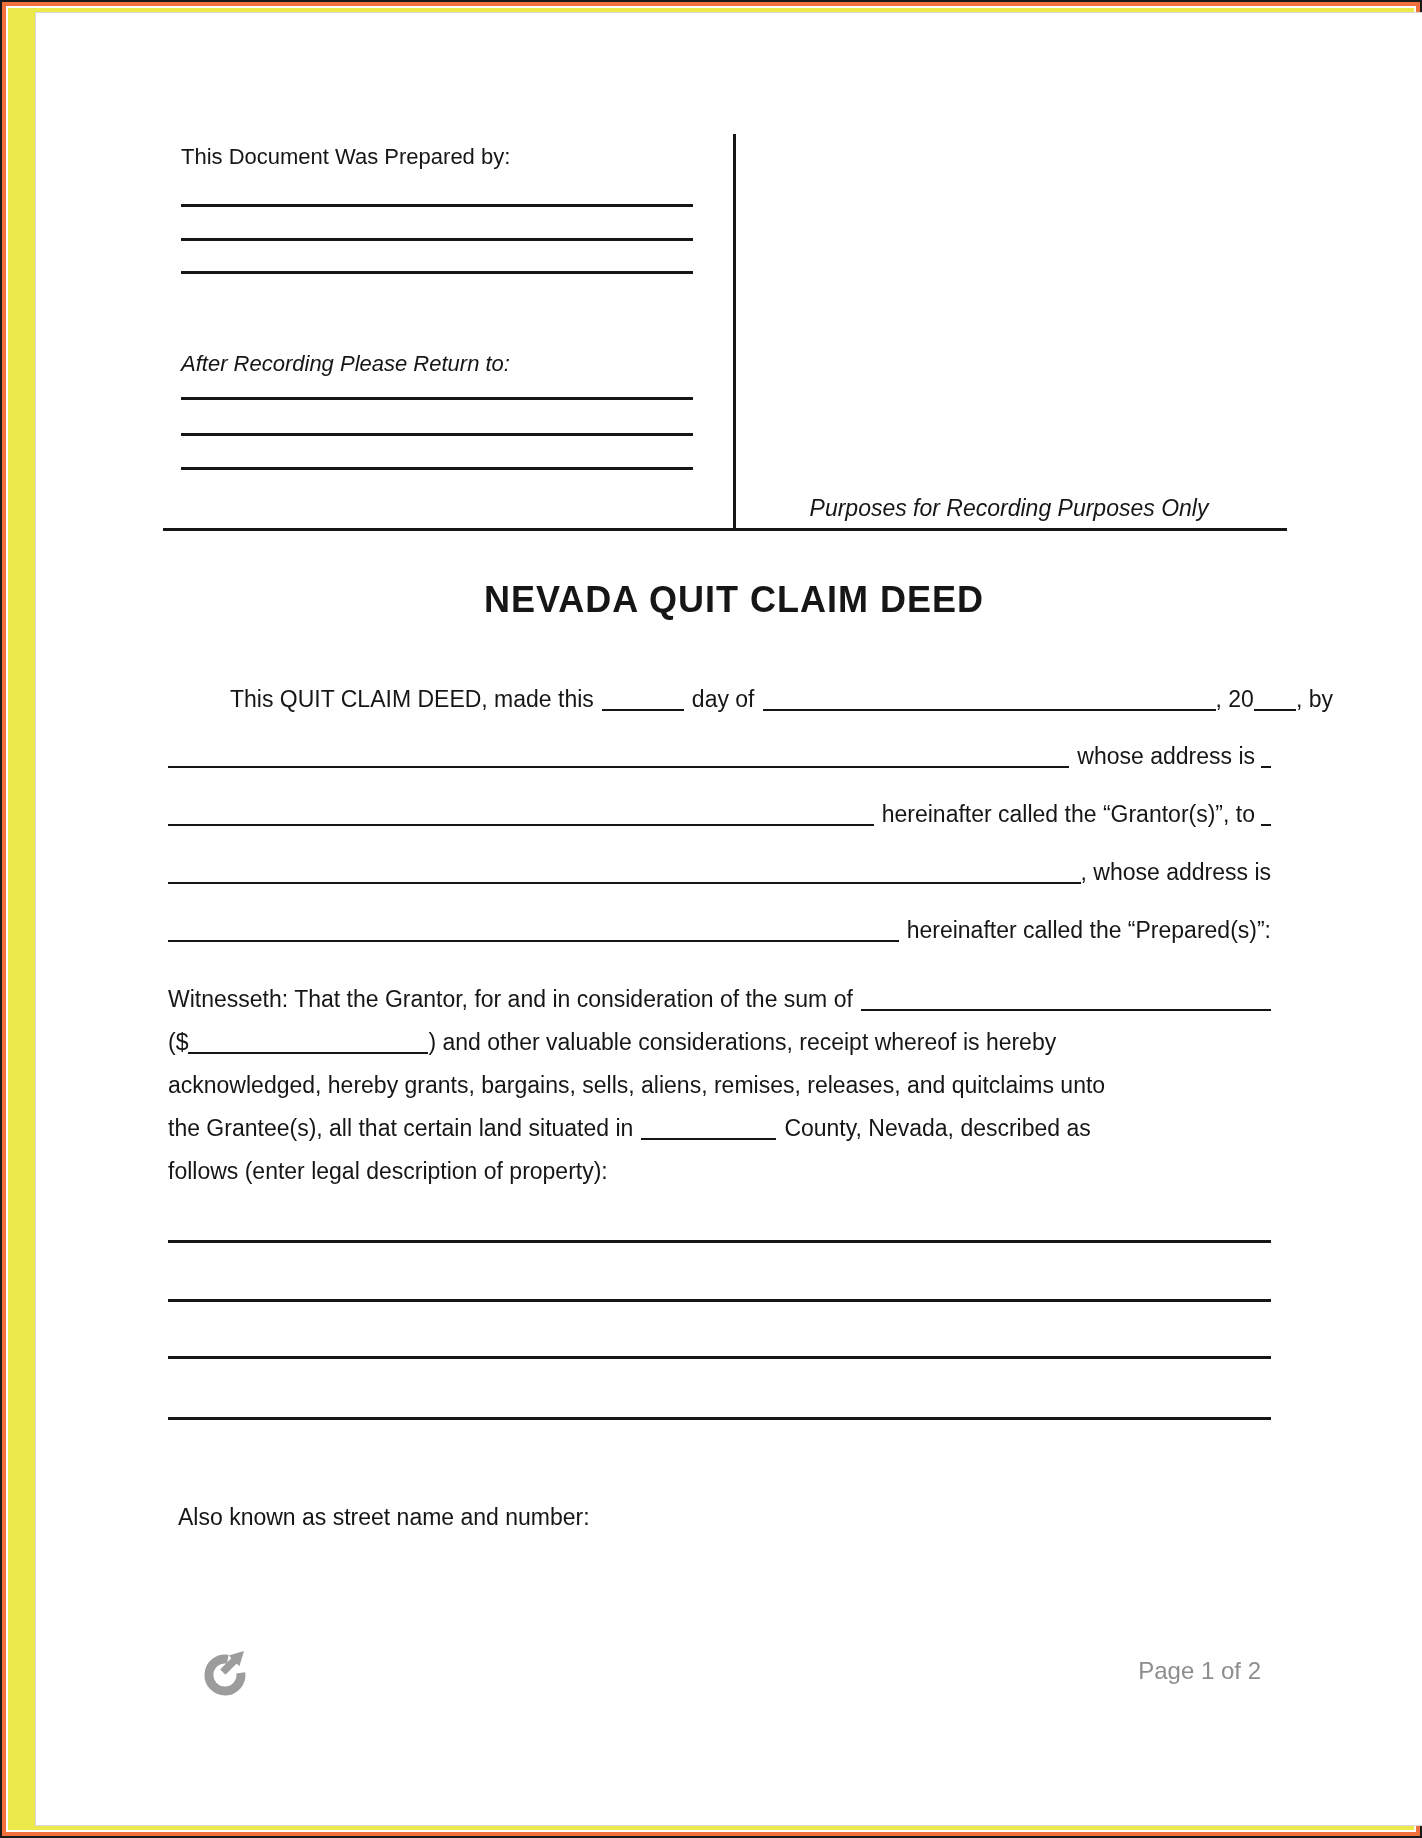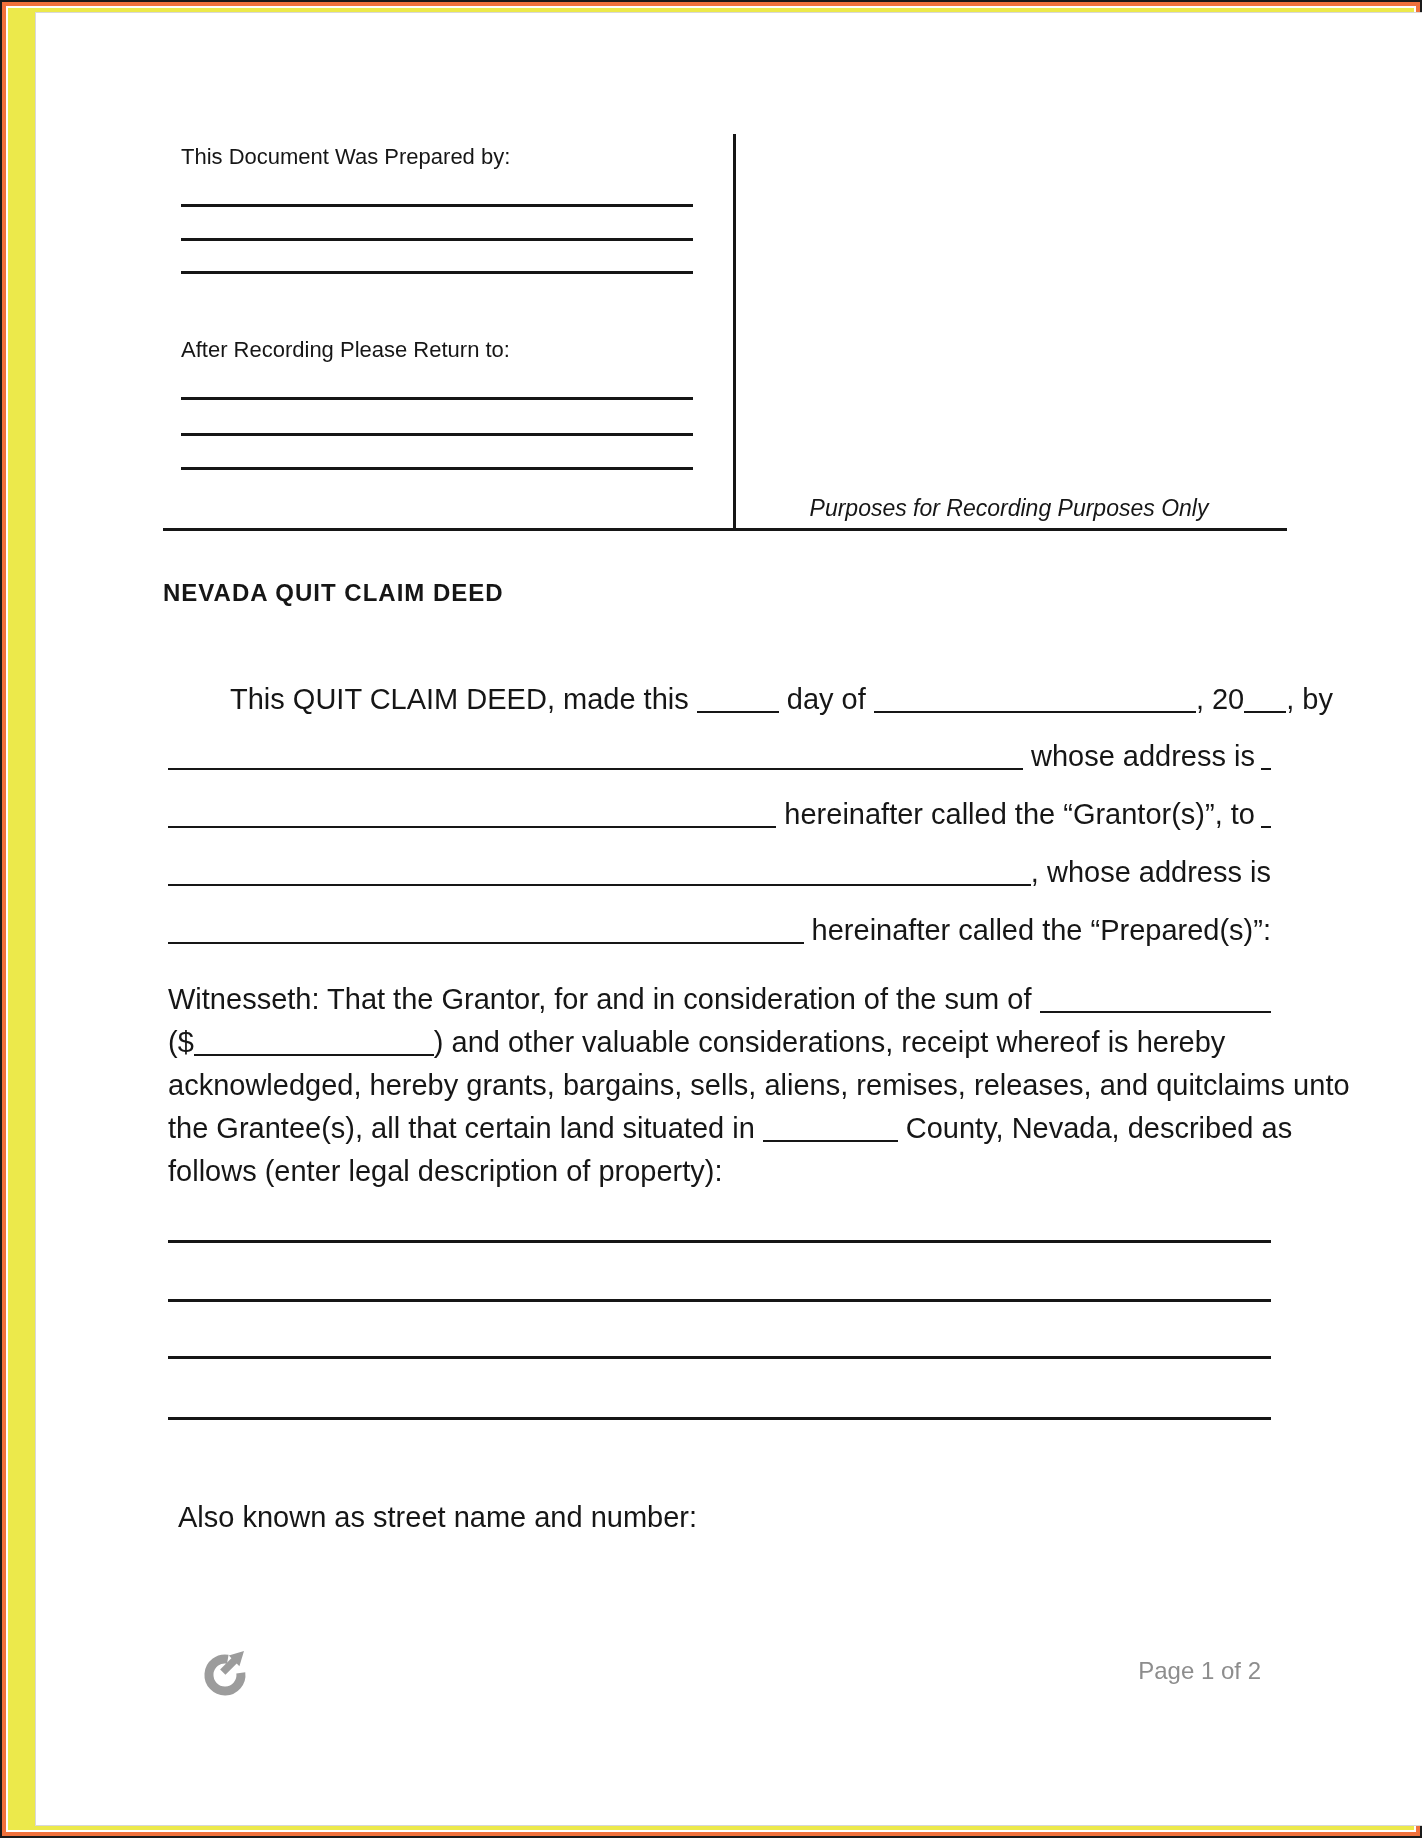--- a/index.html
+++ b/index.html
@@ -12,25 +12,25 @@
   .ring-gray{background:#d8d8d8;padding:1px;margin-left:23px;}
   .paper{background:#ffffff;position:relative;overflow:hidden;}
 
   .abs{position:absolute;}
   .label{font-size:22px;color:#161616;line-height:26px;white-space:nowrap;}
   .hline{position:absolute;left:145px;width:512px;height:2.5px;background:#161616;}
   .vdiv{position:absolute;left:697px;top:121px;width:3px;height:396px;background:#161616;}
   .hrule{position:absolute;left:127px;top:515px;width:1124px;height:3px;background:#161616;}
   .reserved{position:absolute;left:698px;top:482px;width:550px;text-align:center;
             font-style:italic;font-size:23px;color:#161616;white-space:nowrap;}
-  .doc-title{position:absolute;left:127px;top:566px;width:1142px;text-align:left;
-             font-weight:700;font-size:24px;letter-spacing:1px;color:#161616;white-space:nowrap;}
+  .doc-title{position:absolute;left:127px;top:566px;width:1142px;text-align:center;
+             font-weight:700;font-size:36px;letter-spacing:1px;color:#161616;white-space:nowrap;}
 
   .row{position:absolute;left:132px;width:1103px;display:flex;align-items:baseline;
-       font-size:29px;line-height:30px;color:#161616;white-space:pre;}
+       font-size:23px;line-height:30px;color:#161616;white-space:pre;}
   .row span{flex:0 0 auto;}
   .bl{flex:0 0 auto;height:2px;border-bottom:2.5px solid #161616;position:relative;top:4px;margin:0 8px;}
   .bl.grow{flex:1 1 auto;}
   .m0{margin:0;} .ml0{margin-left:0;} .mr0{margin-right:0;} .ml6{margin-left:6px;margin-right:0;}
   .indent{padding-left:62px;}
 
   .dline{position:absolute;left:132px;width:1103px;height:3px;background:#161616;}
 
   .page-num{position:absolute;right:171px;top:1644px;font-size:24px;color:#8d8d8d;white-space:nowrap;}
   .logo{position:absolute;left:167px;top:1632px;width:47px;height:53px;}
@@ -43,21 +43,21 @@
   <div class="ring ring-white">
    <div class="ring ring-yellow">
     <div class="ring ring-gray">
      <div class="ring paper">
 
       <div class="abs label" style="left:145px;top:131px;">This Document Was Prepared by:</div>
       <div class="hline" style="top:191px;"></div>
       <div class="hline" style="top:225px;"></div>
       <div class="hline" style="top:258px;"></div>
 
-      <div class="abs label" style="left:145px;top:324px;">After Recording Please Return to:</div>
+      <div class="abs label" style="left:145px;top:338px;font-style:italic;">After Recording Please Return to:</div>
       <div class="hline" style="top:384px;"></div>
       <div class="hline" style="top:420px;"></div>
       <div class="hline" style="top:454px;"></div>
 
       <div class="vdiv"></div>
       <div class="reserved">Purposes for Recording Purposes Only</div>
       <div class="hrule"></div>
 
       <div class="doc-title">NEVADA QUIT CLAIM DEED</div>
 

